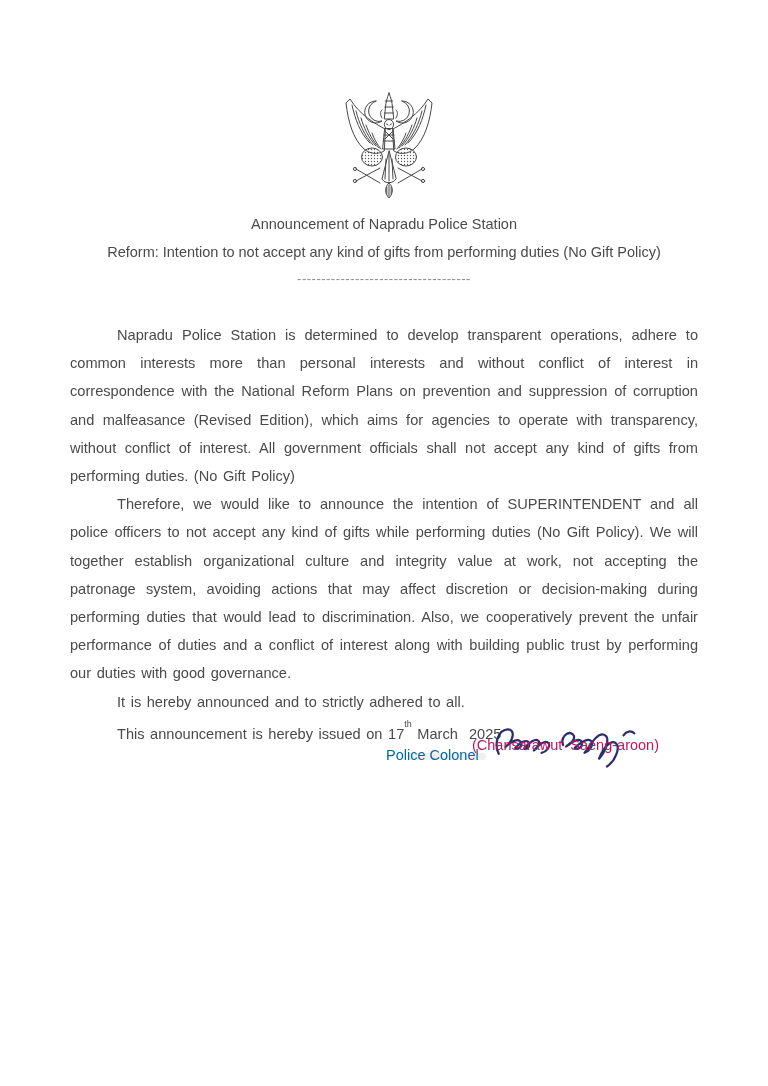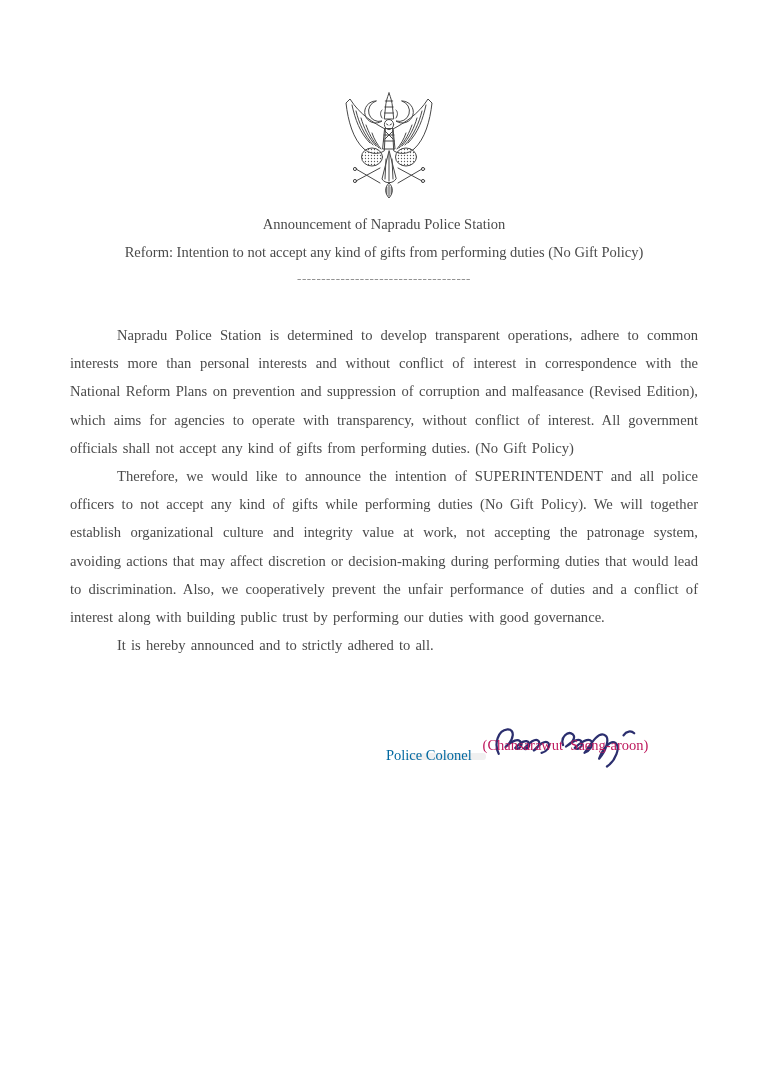--- a/index.html
+++ b/index.html
@@ -1,20 +1,20 @@
 <!DOCTYPE html>
 <html><head>
 <meta charset="utf-8">
 <style>
   html,body{margin:0;padding:0;background:#ffffff;}
   .page{
     position:relative;
     width:768px;height:1008px;
     background:#ffffff;
-    font-family:Liberation Serif, serif;
+    font-family:Liberation Sans, sans-serif;
     color:#4a4a4a;
     overflow:hidden;
   }
   .centered-line{
     position:absolute;left:0;width:768px;
     text-align:center;font-size:14.5px;color:#4a4a4a;
   }
   .title-line{top:216px;}
   .subject-line{top:244px;}
   .separator-line{top:271px;color:#8c8c8c;font-size:13px;letter-spacing:0.5px;}
@@ -90,20 +90,21 @@
   </svg>
 
   <div class="centered-line title-line">Announcement of Napradu Police Station</div>
   <div class="centered-line subject-line">Reform: Intention to not accept any kind of gifts from performing duties (No Gift Policy)</div>
   <div class="centered-line separator-line">------------------------------------</div>
 
   <div class="body-text">
     <p class="justified">Napradu Police Station is determined to develop transparent operations, adhere to common interests more than personal interests and without conflict of interest in correspondence with the National Reform Plans on prevention and suppression of corruption and malfeasance (Revised Edition), which aims for agencies to operate with transparency, without conflict of interest. All government officials shall not accept any kind of gifts from performing duties. (No Gift Policy)</p>
     <p class="justified">Therefore, we would like to announce the intention of SUPERINTENDENT and all police officers to not accept any kind of gifts while performing duties (No Gift Policy). We will together establish organizational culture and integrity value at work, not accepting the patronage system, avoiding actions that may affect discretion or decision-making during performing duties that would lead to discrimination. Also, we cooperatively prevent the unfair performance of duties and a conflict of interest along with building public trust by performing our duties with good governance.</p>
     <p>It is hereby announced and to strictly adhered to all.</p>
+    <p><span class="pre">This announcement is hereby issued on 17</span><sup class="ord">th</sup><span class="pre"> March  2025</span></p>
   </div>
 
   <div class="sig-smudge"></div>
   <div class="rank-label">Police Colonel</div>
 
   <svg class="signature-svg" viewBox="0 0 160 56" xmlns="http://www.w3.org/2000/svg">
     <g stroke="#2b2e6e" fill="none" stroke-width="2.3" stroke-linecap="round" stroke-linejoin="round">
       <path d="M12,36 C7,26 11,12 21,11 C29,10.5 28,22 19,29 C25,23 33,19 35,25 C36.5,29 31,32.5 29,30 C33,25 41,20 43,25 C44.5,29 40,32.5 38,30.5 C43,25 50,19 53,23 C55,26 51,31 48,32.5 C53,27 60,21 63,25 C65.5,28.5 61,34 56,35"></path>
       <path d="M78,27 C75,19 83,12 88,16 C92,19.5 86,26 81,28.5 C87,23.5 95,19 97,24 C99,28.5 93,32.5 90,30 C96,24.5 104,19 107,23 C110,26.5 105,33 100,35 C106,27 113,14 120,16.5 C127,19 122,33 115,41 C119,30 127,21 132,25 C137,29 132,43 123,49"></path>
       <path d="M140,17 C143,12.5 148,12 151,15"></path>

